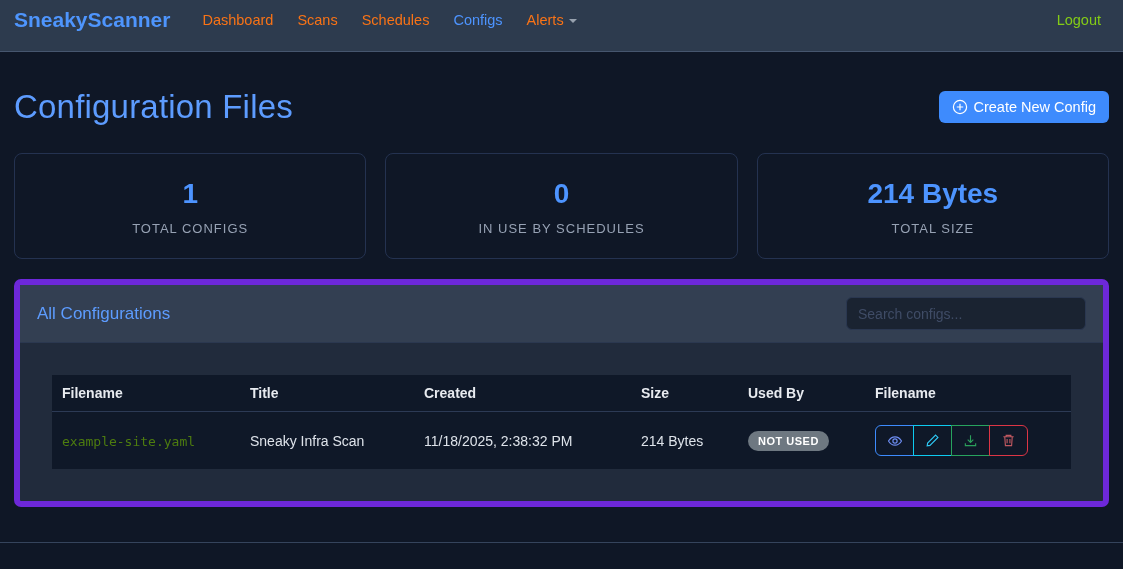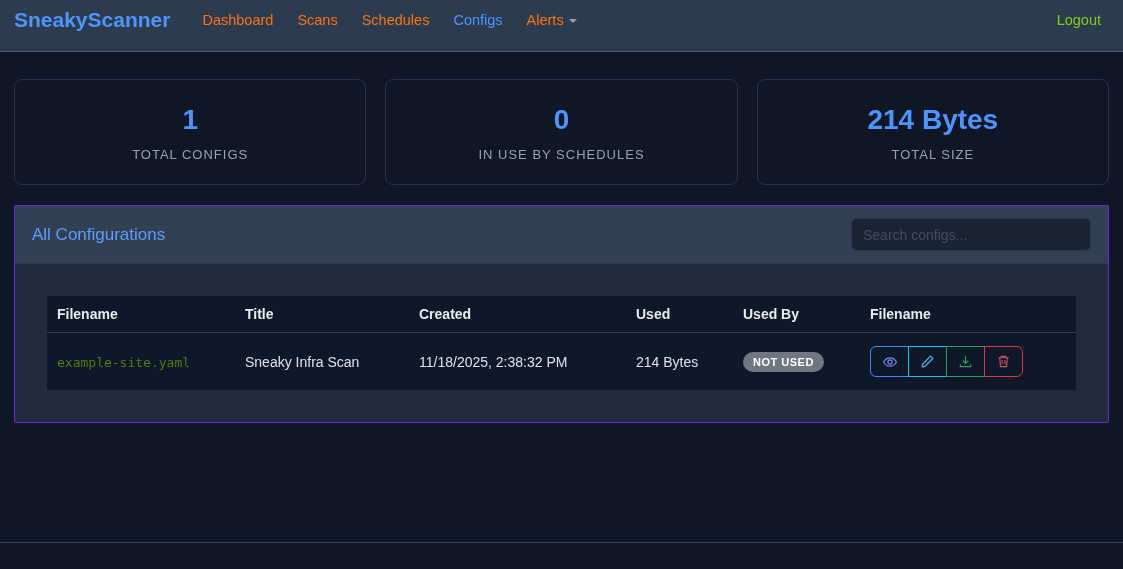--- a/index.html
+++ b/index.html
@@ -106,22 +106,22 @@
     font-size: 13px;
     color: #97a2b4;
     text-transform: uppercase;
     letter-spacing: 1px;
   }
 
   
   .configs-card {
     margin-top: 20px;
     background: #212b3c;
-    border: 1px solid #6d28d9;
-    border-radius: 2px;
+    border: 6px solid #6d28d9;
+    border-radius: 7px;
     overflow: hidden;
   }
   .configs-card-header {
     background: #333f52;
     padding: 12px 17px;
     display: flex;
     align-items: center;
     justify-content: space-between;
     border-bottom: 1px solid #2b3850;
   }
@@ -224,20 +224,32 @@
       <span class="nav-link">Schedules</span>
       <span class="nav-link active">Configs</span>
       <span class="nav-link"><span>Alerts</span><span class="caret"></span></span>
     </div>
   </div>
   <span class="logout">Logout</span>
 </nav>
 
 <div class="main">
 
+  <div class="page-header">
+    <h1 class="page-title">Configuration Files</h1>
+    <button class="btn-primary">
+      <span>
+        <svg width="16" height="16" viewBox="0 0 16 16" fill="none" stroke="#ffffff" stroke-width="1.2">
+          <circle cx="8" cy="8" r="6.6"></circle>
+          <path d="M8 4.8v6.4M4.8 8h6.4"></path>
+        </svg>
+      </span>
+      <span>Create New Config</span>
+    </button>
+  </div>
 
   <div class="stats-row">
     <div class="stat-card">
       <div class="stat-value">1</div>
       <div class="stat-label">TOTAL CONFIGS</div>
     </div>
     <div class="stat-card">
       <div class="stat-value">0</div>
       <div class="stat-label">IN USE BY SCHEDULES</div>
     </div>
@@ -252,21 +264,21 @@
       <span class="configs-card-title">All Configurations</span>
       <input class="search-input" type="text" placeholder="Search configs..." style="">
     </div>
     <div class="configs-card-body">
       <table class="configs-table">
         <thead>
           <tr>
             <th class="col-filename">Filename</th>
             <th class="col-title">Title</th>
             <th class="col-created">Created</th>
-            <th class="col-size">Used</th>
+            <th class="col-size">Size</th>
             <th class="col-usedby">Used By</th>
             <th>Filename</th>
           </tr>
         </thead>
         <tbody>
           <tr>
             <td><span class="filename">example-site.yaml</span></td>
             <td>Sneaky Infra Scan</td>
             <td>11/18/2025, 2:38:32 PM</td>
             <td>214 Bytes</td>

